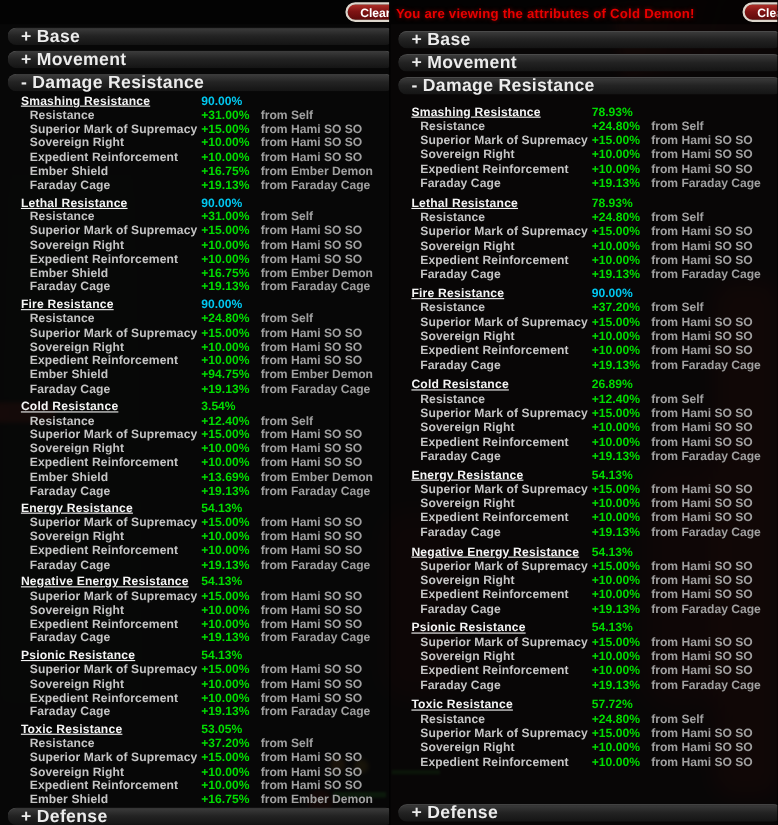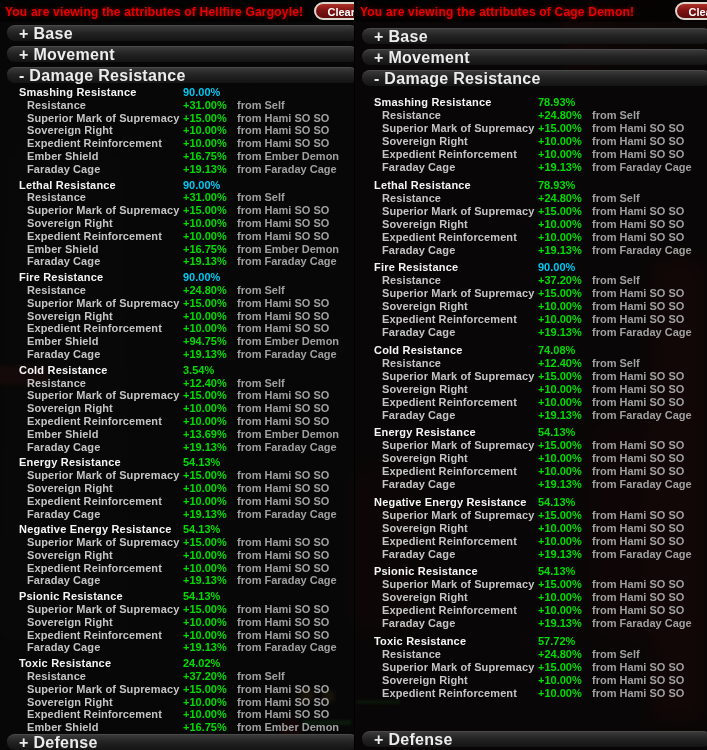--- a/index.html
+++ b/index.html
@@ -46,21 +46,21 @@
 
   .blocks { position:absolute; left:0; width:100%; }
   .panel-left  .blocks { top:86px; }
   .panel-right .blocks { top:96px; }
 
   .line { position:relative; height:12.8px; font-size:11px; white-space:nowrap; }
   .panel-right .line { height:13px; }
   .block { margin-bottom:3px; }
   .panel-right .block { margin-bottom:4.5px; }
 
-  .cat { position:absolute; left:19px; color:#f5f5f5; letter-spacing:0.2px; }
+  .cat { position:absolute; left:19px; color:#f5f5f5; letter-spacing:0.2px;text-decoration:underline; }
   .lbl { position:absolute; left:27px; color:#c4c4c4; letter-spacing:0.1px; }
   .val { position:absolute; left:183px; color:#00dc00; }
   .tot { position:absolute; left:183px; color:#00dc00; }
   .tot.capped { color:#00c8f0; }
   .src { position:absolute; left:237px; color:#a0a0a0; }
 </style>
 </head>
 <body>
 
 <div class="screen">
@@ -72,21 +72,20 @@
   <div class="artifact a5"></div>
   <div class="artifact a6"></div>
   <div class="artifact a7"></div>
   <div class="artifact a8"></div>
   <div class="artifact a9"></div>
   <div class="artifact a10"></div>
   <div class="artifact a11"></div>
 
   <div class="panel panel-left">
     <div class="phead">
-      <span class="ptitle">You are viewing the attributes of Hellfire Gargoyle!</span>
       <button class="clear-btn">Clear</button>
     </div>
     <div class="secbar sb0">+ Base</div>
     <div class="secbar sb1">+ Movement</div>
     <div class="secbar sb2">- Damage Resistance</div>
     <div class="blocks">
         <div class="block">
           <div class="line">
             <span class="cat">Smashing Resistance</span>
             <span class="tot capped">90.00%</span>
@@ -304,21 +303,21 @@
           </div>
           <div class="line">
             <span class="lbl">Faraday Cage</span>
             <span class="val">+19.13%</span>
             <span class="src">from Faraday Cage</span>
           </div>
         </div>
         <div class="block">
           <div class="line">
             <span class="cat">Toxic Resistance</span>
-            <span class="tot">24.02%</span>
+            <span class="tot">53.05%</span>
           </div>
           <div class="line">
             <span class="lbl">Resistance</span>
             <span class="val">+37.20%</span>
             <span class="src">from Self</span>
           </div>
           <div class="line">
             <span class="lbl">Superior Mark of Supremacy</span>
             <span class="val">+15.00%</span>
             <span class="src">from Hami SO SO</span>
@@ -338,21 +337,21 @@
             <span class="val">+16.75%</span>
             <span class="src">from Ember Demon</span>
           </div>
         </div>
       </div>
     <div class="secbar sbd">+ Defense</div>
   </div>
 
   <div class="panel panel-right">
     <div class="phead">
-      <span class="ptitle">You are viewing the attributes of Cage Demon!</span>
+      <span class="ptitle">You are viewing the attributes of Cold Demon!</span>
       <button class="clear-btn">Clear</button>
     </div>
     <div class="secbar sb0">+ Base</div>
     <div class="secbar sb1">+ Movement</div>
     <div class="secbar sb2">- Damage Resistance</div>
     <div class="blocks">
         <div class="block">
           <div class="line">
             <span class="cat">Smashing Resistance</span>
             <span class="tot">78.93%</span>
@@ -441,21 +440,21 @@
           </div>
           <div class="line">
             <span class="lbl">Faraday Cage</span>
             <span class="val">+19.13%</span>
             <span class="src">from Faraday Cage</span>
           </div>
         </div>
         <div class="block">
           <div class="line">
             <span class="cat">Cold Resistance</span>
-            <span class="tot">74.08%</span>
+            <span class="tot">26.89%</span>
           </div>
           <div class="line">
             <span class="lbl">Resistance</span>
             <span class="val">+12.40%</span>
             <span class="src">from Self</span>
           </div>
           <div class="line">
             <span class="lbl">Superior Mark of Supremacy</span>
             <span class="val">+15.00%</span>
             <span class="src">from Hami SO SO</span>

